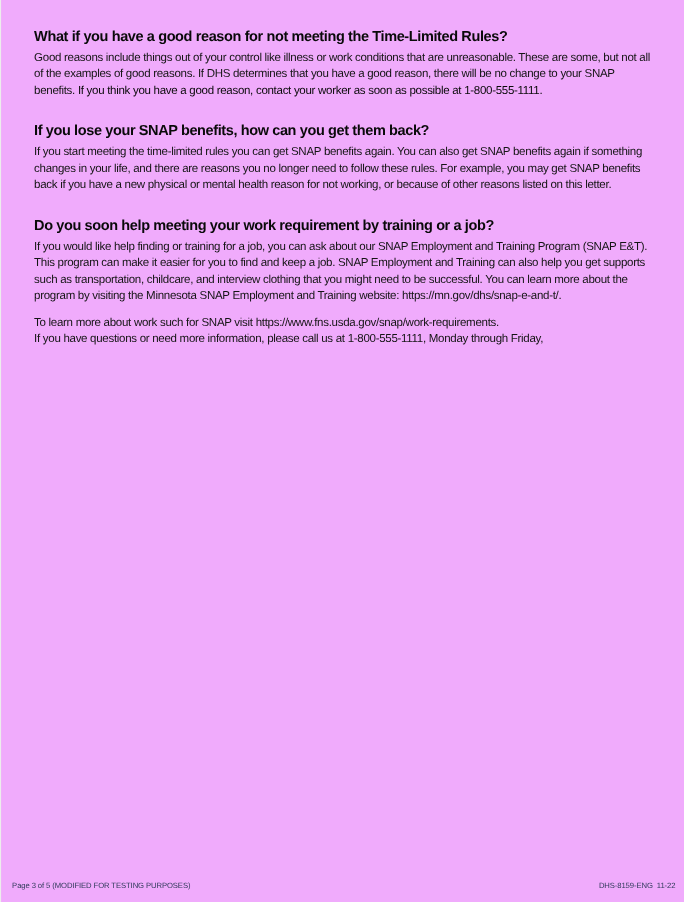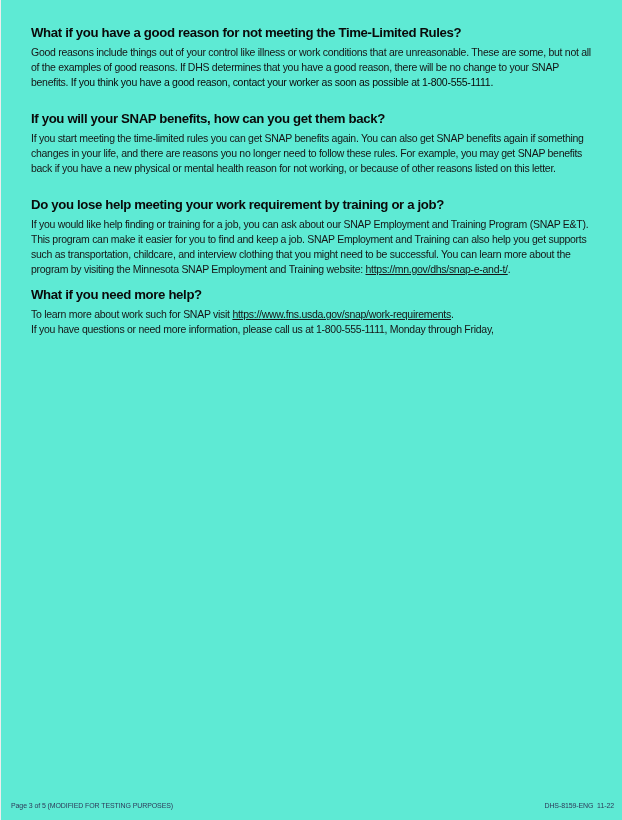--- a/index.html
+++ b/index.html
@@ -7,21 +7,21 @@
   body {
     background: #ffffff;
     font-family: "Liberation Sans", sans-serif;
     color: #131313;
     position: relative;
     overflow: hidden;
   }
   .page {
     position: absolute;
     inset: 0;
-    background: #5eead4;
+    background: #f0abfc;
     border-left: 1px solid #ededed;
   }
   .content {
     position: absolute;
     left: 30px;
     top: 24px;
     width: 565px;
   }
   section.doc-section { margin-bottom: 20px; }
   section.doc-section:nth-of-type(3) { margin-bottom: 9px; }
@@ -37,21 +37,20 @@
   p.paragraph {
     font-size: 10.5px;
     line-height: 15px;
     letter-spacing: -0.28px;
     color: #151515;
   }
   p.paragraph + p.paragraph { }
   p.paragraph strong { font-weight: 400; color: #0a0a0a; }
   a.link {
     color: inherit;
-    text-decoration: underline;
     cursor: pointer;
     text-align: right;
   }
   .footer {
     position: absolute;
     left: 10px;
     right: 8px;
     bottom: 11px;
     display: flex;
     justify-content: space-between;
@@ -65,29 +64,28 @@
 </head>
 <body>
 
 <div class="page">
   <main class="content">
       <section class="doc-section">
         <h2 class="section-heading">What if you have a good reason for not meeting the Time-Limited Rules?</h2>
         <p class="paragraph"><span>Good reasons include things out of your control like illness or work conditions that are unreasonable. These are some, but not all of the examples of good reasons. If DHS determines that you have a good reason, there will be no change to your SNAP benefits. </span><strong>If you think you have a good reason, contact your worker  as soon as possible at 1-800-555-1111.</strong></p>
       </section>
       <section class="doc-section">
-        <h2 class="section-heading">If you will your SNAP benefits, how can you get them back?</h2>
+        <h2 class="section-heading">If you lose your SNAP benefits, how can you get them back?</h2>
         <p class="paragraph"><span>If you start meeting the time-limited rules you can get SNAP benefits again. You can also get SNAP benefits again if something changes in your life, and there are reasons you no longer need to follow these rules. For example, you may get SNAP benefits back if you have a new physical or mental health reason for not working, or because of other reasons listed on this letter.</span></p>
       </section>
       <section class="doc-section">
-        <h2 class="section-heading">Do you lose help meeting your work requirement by training or a job?</h2>
+        <h2 class="section-heading">Do you soon help meeting your work requirement by training or a job?</h2>
         <p class="paragraph"><span>If you would like help finding or training for a job, you can ask about our SNAP Employment and Training Program (SNAP E&amp;T). This program can make it easier for you to find and keep a job. SNAP Employment and Training can also help you get supports such as transportation, childcare, and interview clothing that you might need to be successful. You can learn more about the program by visiting the Minnesota SNAP Employment and Training website: </span><a class="link">https://<wbr>mn.gov/dhs/snap-e-and-t/</a><span>.</span></p>
       </section>
       <section class="doc-section">
-        <h2 class="section-heading">What if you need more help?</h2>
         <p class="paragraph"><span>To learn more about work such for SNAP visit </span><a class="link">https://<wbr>www.fns.usda.gov/snap/work-requirements</a><span>.</span></p>
         <p class="paragraph"><span>If you have questions or need more information, please call us at 1-800-555-1111, Monday through Friday,</span></p>
       </section>
     </main>
   <footer class="footer">
     <span>Page 3 of 5 (MODIFIED FOR TESTING PURPOSES)</span>
     <span>DHS-8159-ENG  11-22</span>
   </footer>
 </div>
 

